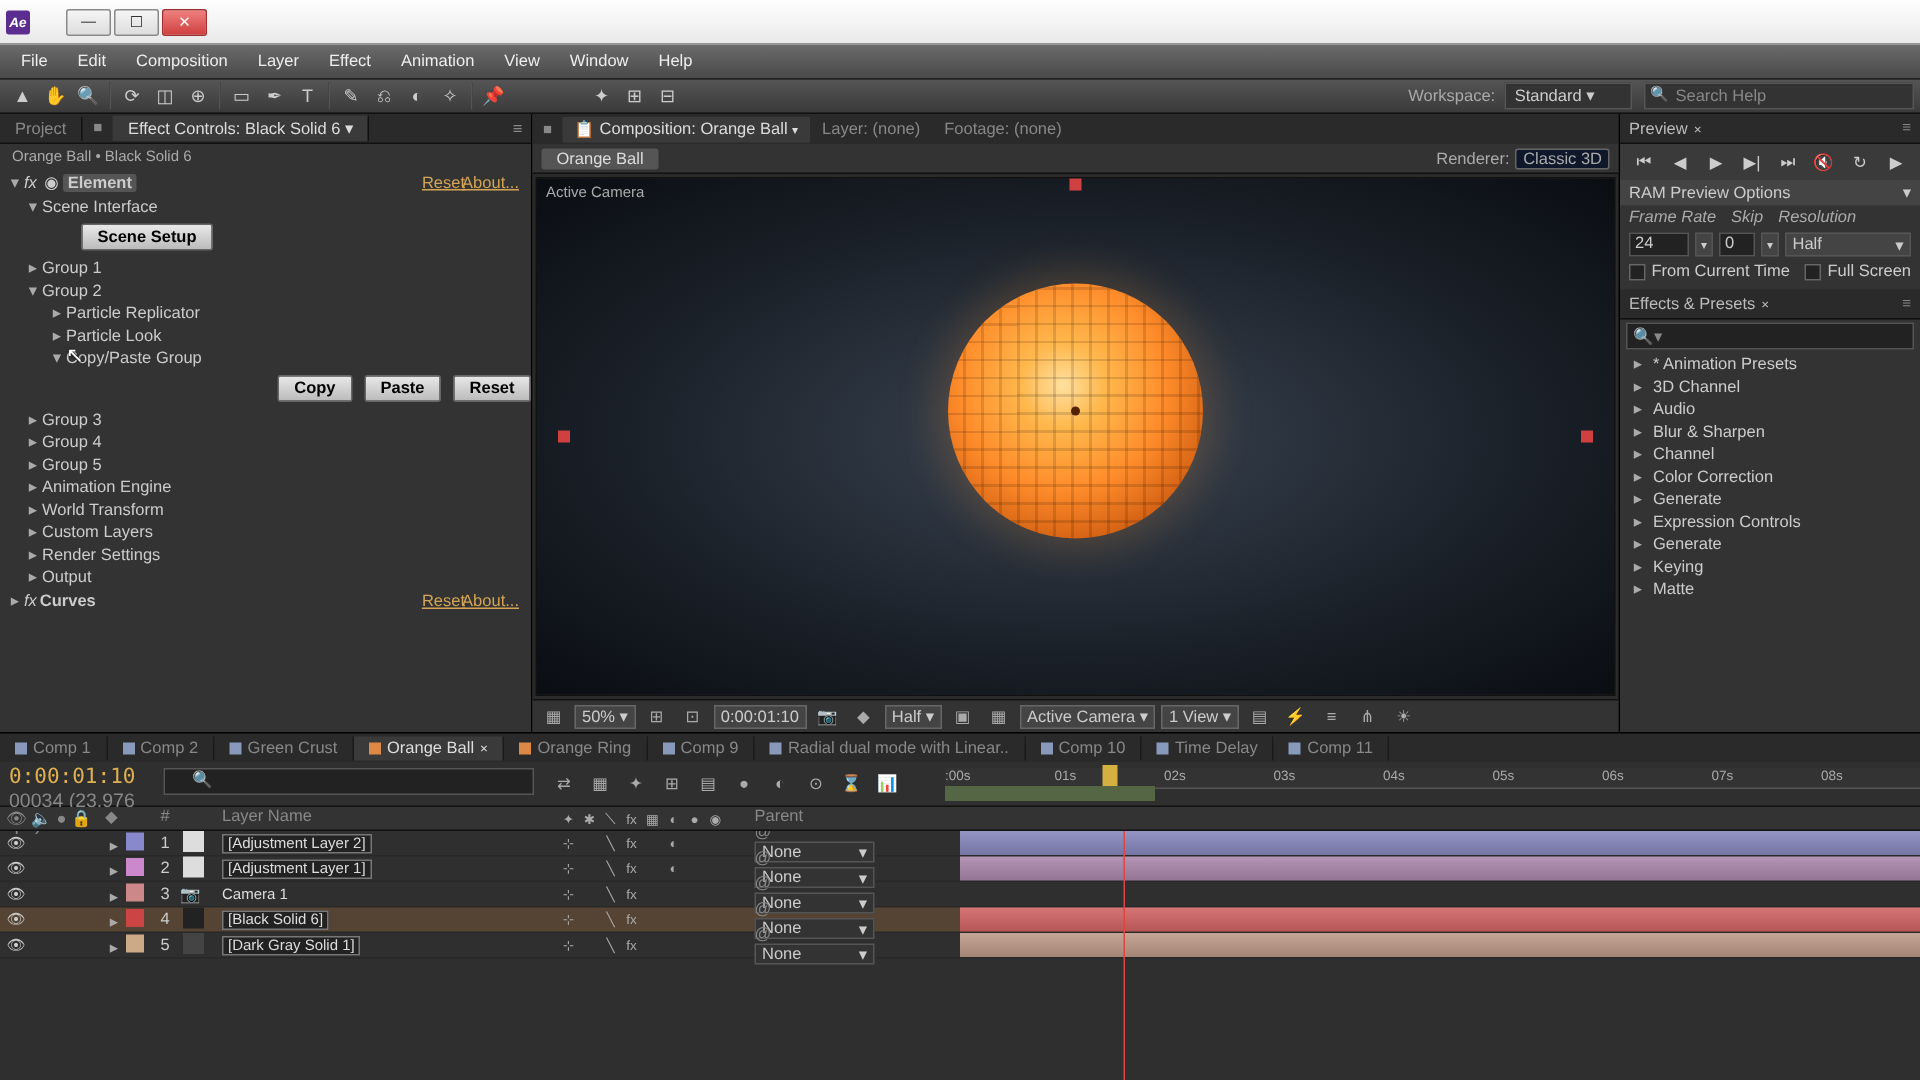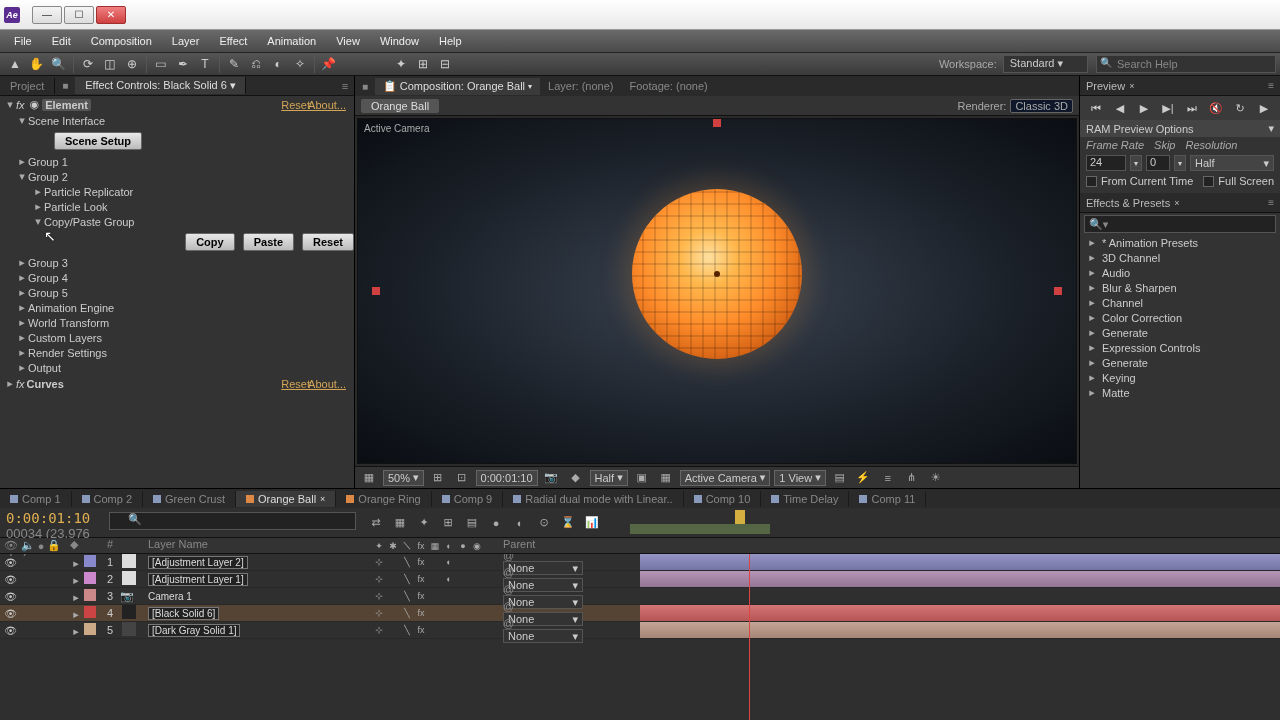--- a/index.html
+++ b/index.html
@@ -1,18 +1,18 @@
 <!DOCTYPE html>
 <html><head>
 <meta charset="utf-8">
 <style>
 * { box-sizing: border-box; margin: 0; padding: 0; font-family: "Segoe UI", Tahoma, sans-serif; font-size: 11px; user-select: none; }
 body { width: 1280px; height: 720px; background: #2a2a2a; overflow: hidden; color: #ccc; }
 .titlebar { height: 30px; background: linear-gradient(#fff,#e8e8e8); display: flex; align-items: center; padding: 0 4px; border-bottom: 1px solid #999; }
-.titlebar .icon { width: 16px; height: 16px; background: #5b2d91; margin-right: 12px; border-radius: 2px; display:flex;align-items:center;justify-content:center;color:#fff;font-size:9px;font-weight:bold;font-style:italic;}
+.titlebar .icon { width: 16px; height: 16px; background: #5b2d91; margin-right: 24px; border-radius: 2px; display:flex;align-items:center;justify-content:center;color:#fff;font-size:9px;font-weight:bold;font-style:italic;}
 .titlebar .title { color: #222; flex: 1; }
 .winbtns { display: flex; gap: 2px; }
 .winbtn { width: 30px; height: 18px; background: linear-gradient(#f5f5f5,#ddd); border: 1px solid #888; border-radius: 2px; display:flex;align-items:center;justify-content:center;color:#333;font-size:10px;}
 .winbtn.close { background: linear-gradient(#f08080,#d04040); color:#fff; border-color:#a03030;}
 .menubar { height: 22px; background: linear-gradient(#6a6a6a,#4a4a4a); display: flex; align-items: center; padding: 0 4px; color:#eee;}
 .menubar span { padding: 2px 10px; }
 .toolbar { height: 24px; background: linear-gradient(#555,#3a3a3a); display: flex; align-items: center; padding: 0 4px; border-top:1px solid #222; border-bottom:1px solid #111;}
 .tbtn { width: 22px; height: 20px; display:flex; align-items:center; justify-content:center; color:#ccc; font-size:12px;}
 .tsep { width: 1px; height: 18px; background: #222; margin: 0 3px; border-right:1px solid #555;}
 .tool-spacer { flex: 1; }
@@ -185,20 +185,21 @@
 
 <div class="main">
 
   <div class="left-panel">
     <div class="panel-tabs">
       <div class="ptab">Project</div>
       <div class="panel-ico">■</div>
       <div class="ptab active"><span>Effect Controls: Black Solid 6</span> ▾</div>
       <div class="panel-hdr-line">≡</div>
     </div>
+    <div class="crumb">Orange Ball • Black Solid 6</div>
     <div class="fx-body">
       <div class="fx-row">
         <span class="tw">▾</span>
         <span style="font-style:italic;margin-right:2px">fx</span>
         <span style="margin:0 3px">◉</span>
         <span class="fx-name">Element</span>
         <span class="reset-link">Reset</span>
         <span class="about-link">About...</span>
       </div>
       <div class="tree-item indent1">
@@ -495,20 +496,31 @@
       <div class="vp-btn">✦</div>
       <div class="vp-btn">⊞</div>
       <div class="vp-btn">▤</div>
       <div class="vp-btn">●</div>
       <div class="vp-btn">◐</div>
       <div class="vp-btn">⊙</div>
       <div class="vp-btn">⌛</div>
       <div class="vp-btn">📊</div>
     </div>
     <div class="tl-ruler-wrap">
+      <div class="tl-ruler" id="ruler">
+          <div class="tick" style="left: 0px;">:00s</div>
+          <div class="tick" style="left: 73px;">01s</div>
+          <div class="tick" style="left: 146px;">02s</div>
+          <div class="tick" style="left: 219px;">03s</div>
+          <div class="tick" style="left: 292px;">04s</div>
+          <div class="tick" style="left: 365px;">05s</div>
+          <div class="tick" style="left: 438px;">06s</div>
+          <div class="tick" style="left: 511px;">07s</div>
+          <div class="tick" style="left: 584px;">08s</div>
+        </div>
       <div class="work-area" style="width:140px"></div>
       <div class="playhead-top" style="left:105px"></div>
     </div>
   </div>
   <div class="tl-cols-hdr">
     <div class="col-eye">
         <span>👁</span>
         <span>🔈</span>
         <span>●</span>
         <span>🔒</span>

